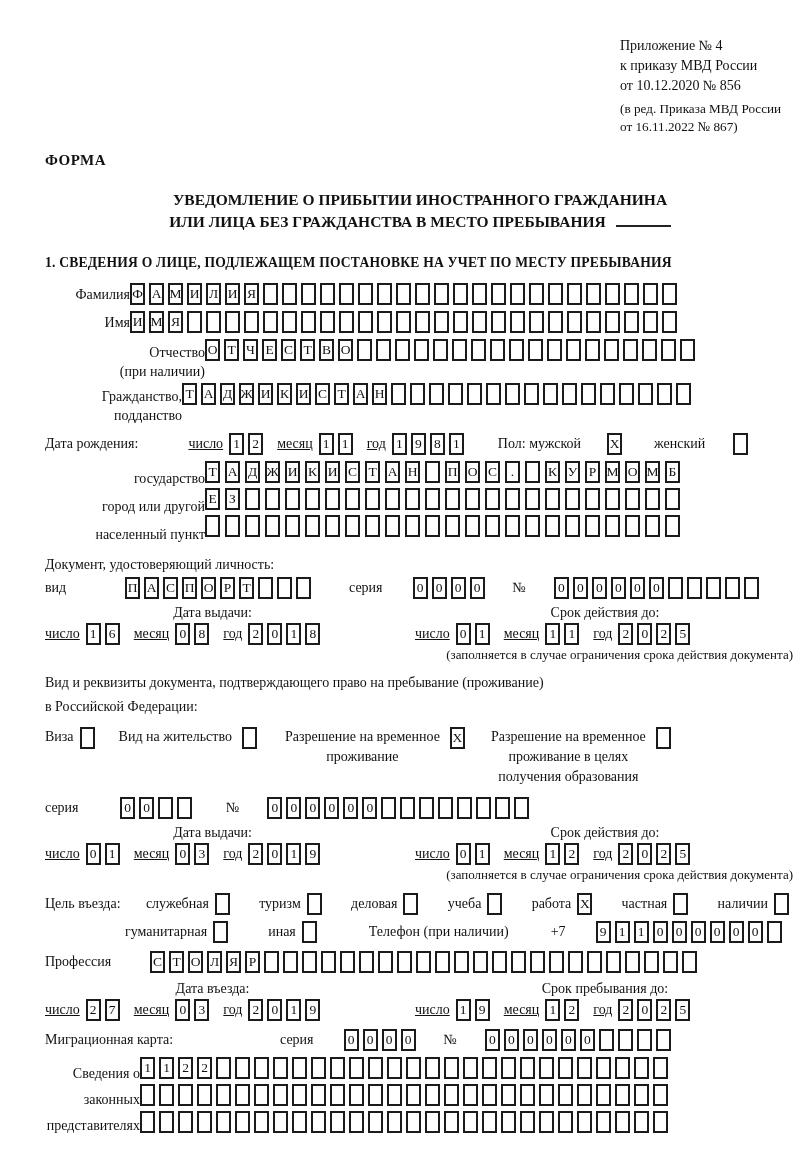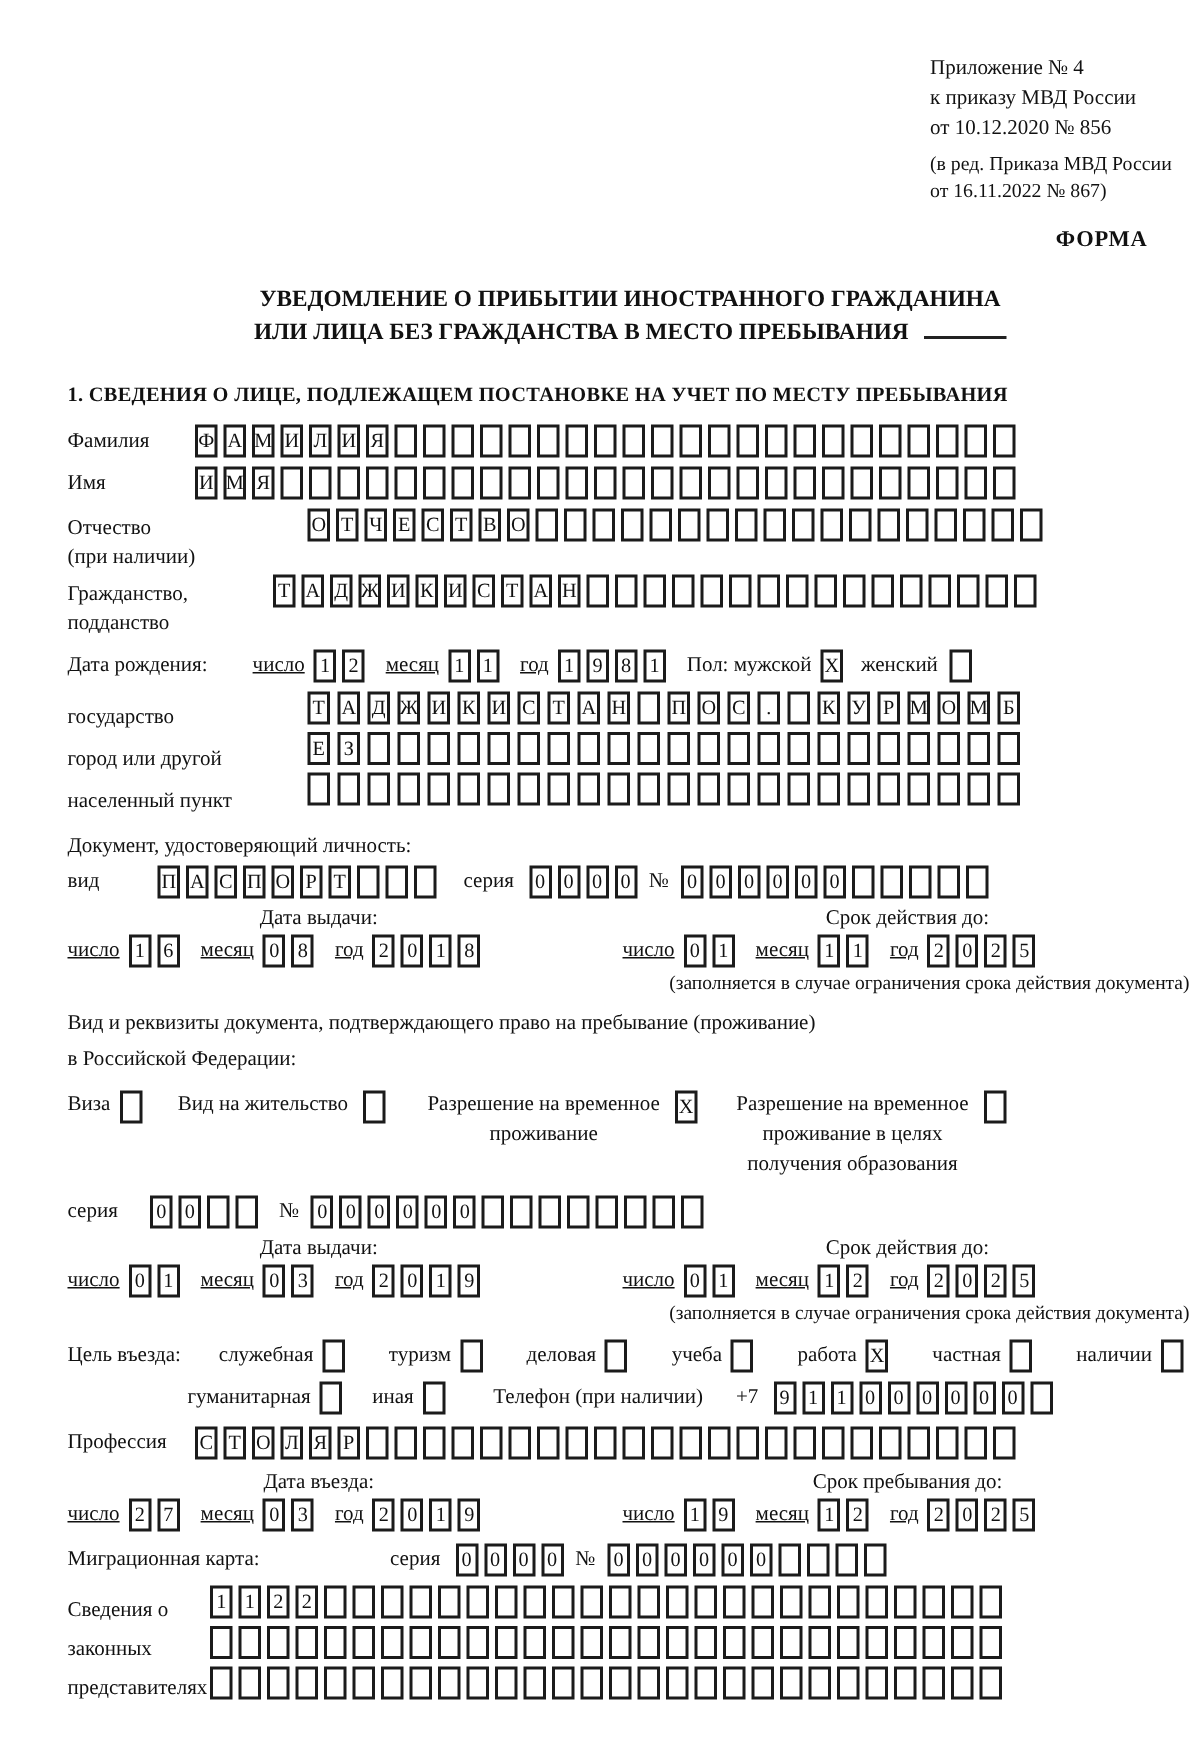--- a/index.html
+++ b/index.html
@@ -5,28 +5,28 @@
   * { margin:0; padding:0; box-sizing:border-box; }
   html,body { background:#ffffff; }
   body {
     width:800px; height:1163px; overflow:hidden;
     padding:36px 5px 0 45px;
     font-family:"Liberation Serif","DejaVu Serif",serif;
     color:#111; font-size:14px;
   }
   .appendix { margin-left:575px; width:190px; line-height:20px; }
   .appendix .amend { font-size:13.2px; line-height:18px; margin-top:4px; }
-  .forma { text-align:right; padding-right:30px; font-weight:bold; font-size:15px; margin-top:16px; letter-spacing:.5px; }
+  .forma { text-align:left; padding-right:30px; font-weight:bold; font-size:15px; margin-top:16px; letter-spacing:.5px; }
   .title { text-align:center; font-weight:bold; font-size:15.5px; line-height:22px; margin-top:20px; }
   .u-line { display:inline-block; width:55px; border-bottom:2px solid #222; margin-left:10px; }
   .sec-head { font-weight:bold; font-size:13.6px; margin-top:22px; letter-spacing:.2px; }
 
   .row { display:flex; align-items:flex-start; }
-  .row.c { align-items:center; }
-  .lbl { padding-top:4px; flex:none; }
+  .row.c { align-items:center;gap:20px; }
+  .lbl { padding-top:4px; flex:none;text-align:right; }
   .lines div { line-height:19px; }
   .boxes { display:flex; flex:none; }
   .cbox {
     width:15px; height:22px; flex:none;
     border:2px solid #1b1b1b; margin-right:4px; background:#fff;
     display:flex; align-items:center; justify-content:center;
     font-size:13.5px; line-height:1;
   }
   .sp .cbox { margin-right:5px; }
   .stack > .boxes { margin-bottom:5px; }

